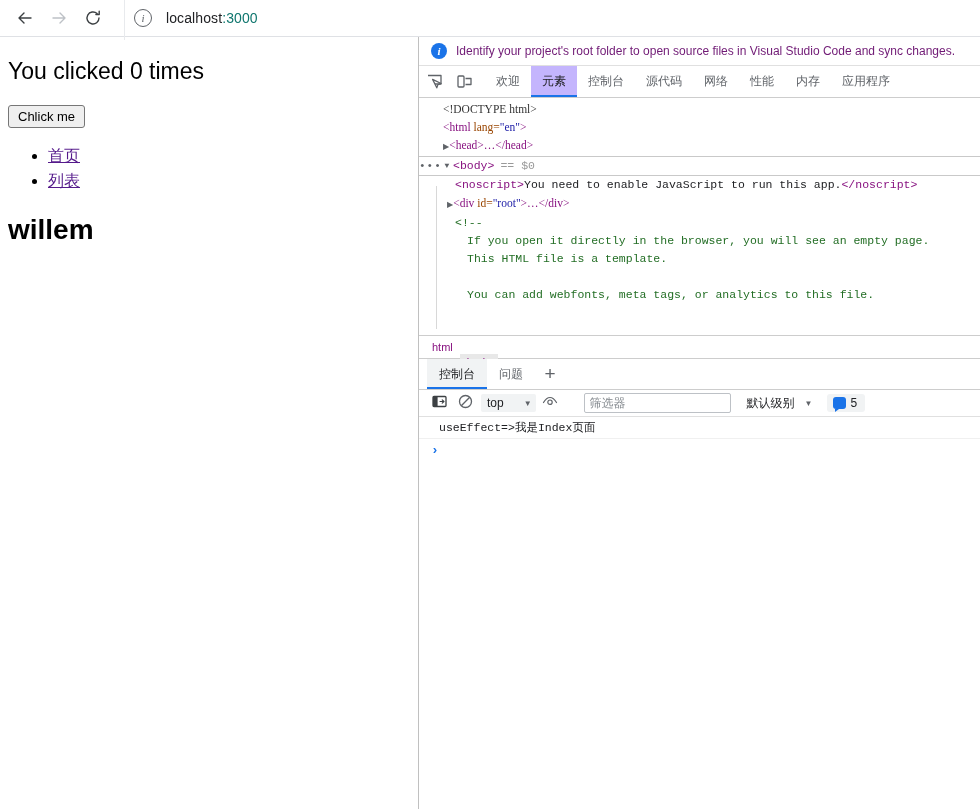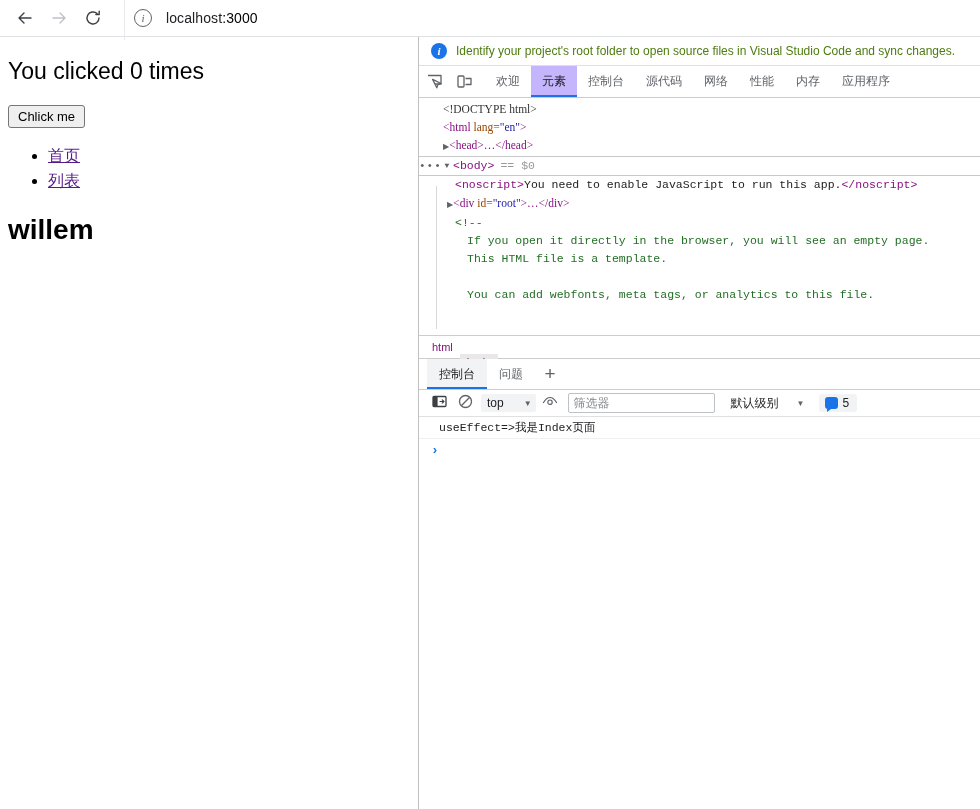--- a/index.html
+++ b/index.html
@@ -53,21 +53,21 @@
     font-family: "Liberation Serif", serif;
     font-style: italic;
     margin-right: 14px;
     flex: 0 0 auto;
   }
   .url-text {
     font-size: 14px; color: #202124;
     letter-spacing: .1px;
     white-space: nowrap;
   }
-  .url-text .dim { color: #000000; }
+  .url-text .dim { color: #0f766e; }
 
   
   .content-split { flex: 1 1 auto; display: flex; min-height: 0; }
 
   
   .viewport {
     width: 402px; min-width: 402px;
     background: #ffffff;
     border-right: 1px solid #c0c0c0;
     padding: 0 8px;
@@ -130,21 +130,21 @@
   }
   .banner-icon {
     width: 16px; height: 16px; border-radius: 50%;
     background: #1a73e8; color: #fff;
     font-size: 11px; font-weight: bold;
     display: flex; align-items: center; justify-content: center;
     margin-right: 9px; flex: 0 0 auto;
     font-family: "Liberation Serif", serif;
     font-style: italic;
   }
-  .banner-text { font-size: 12px; color: #4d7c0f; }
+  .banner-text { font-size: 12px; color: #701a75; }
 
   .dt-tabbar {
     height: 31px; min-height: 31px;
     display: flex; align-items: stretch;
     border-bottom: 1px solid #cdcdcd;
     background: #ffffff;
     overflow: hidden;
   }
   .icon-btn {
     width: 30px;
@@ -288,28 +288,28 @@
   }
   .caret { font-size: 8px; color: #5f6368; }
   .filter-input {
     width: 135px; height: 18px;
     border: 1px solid #bdc1c6;
     border-radius: 2px;
     font-size: 12px;
     color: #80868b;
     padding: 0 5px;
     display: flex; align-items: center;
-    margin-left: 4px;
+    margin-left: 20px;
     background: #fff;
   }
   .level-select {
     display: flex; align-items: center;
     font-size: 12px; color: #202124;
     padding: 2px 4px 2px 6px;
-    gap: 18px;
+    gap: 10px;
     margin-left: 8px;
     text-align: right;
   }
   .msg-badge {
     display: flex; align-items: center;
     gap: 5px;
     background: #f1f3f4;
     border-radius: 3px;
     padding: 2px 8px 2px 6px;
     margin-left: 8px;

